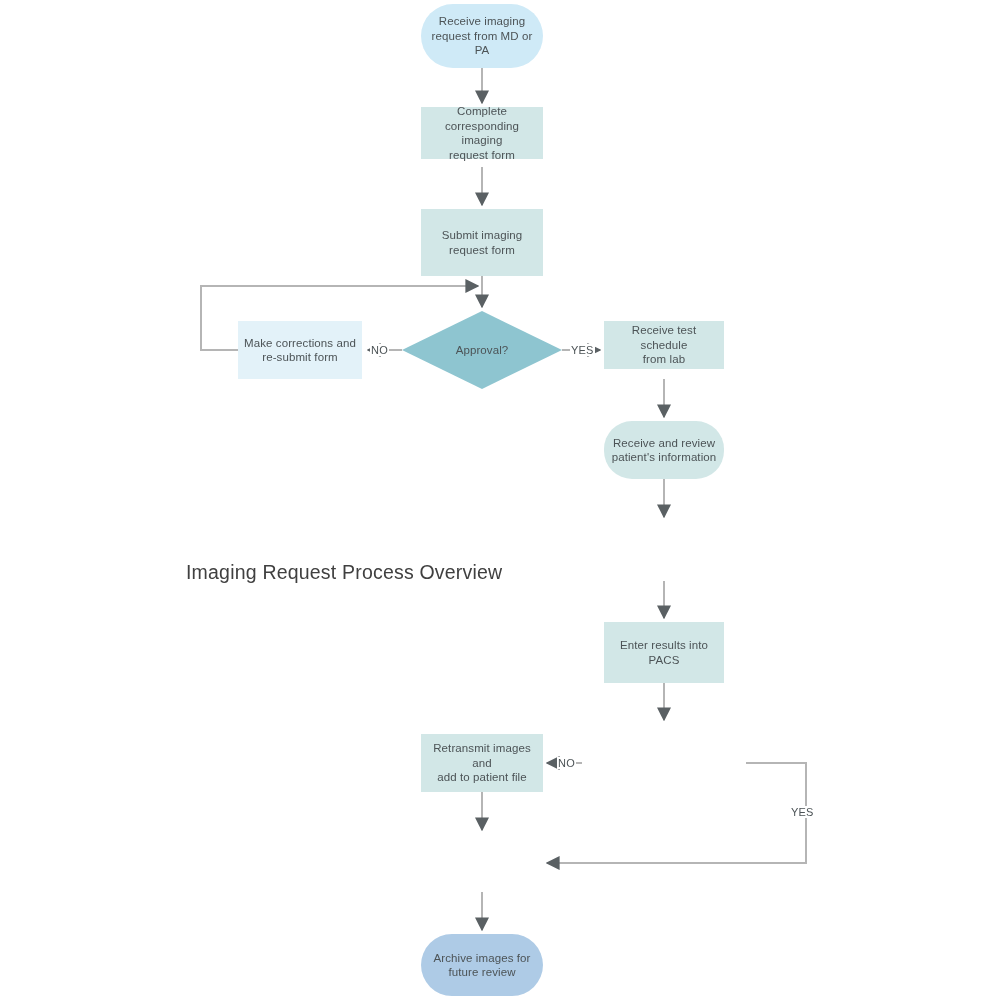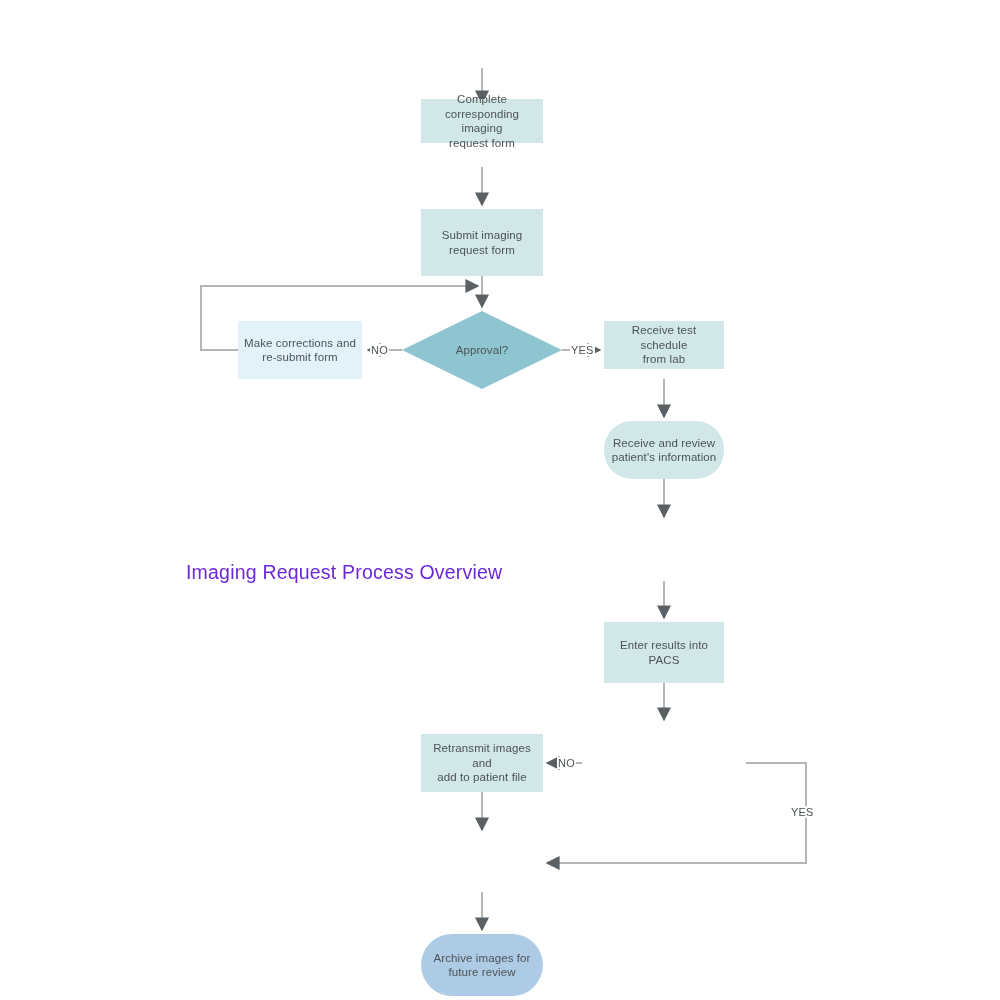--- a/index.html
+++ b/index.html
@@ -79,21 +79,21 @@
     color: #4c5356;
     font-size: 11px;
     line-height: 12px;
     letter-spacing: 0.2px;
     white-space: nowrap;
     background: #ffffff;
     padding: 0 1px;
   }
   #title {
     position: absolute;
-    color: #6d28d9;
+    color: #404040;
     font-size: 19.5px;
     line-height: 24px;
     letter-spacing: 0.2px;
     white-space: nowrap;
   }
 </style>
 </head>
 <body>
 
 <div id="canvas">
@@ -130,22 +130,27 @@
       <path d="M 582 763 L 547 763" marker-end="url(#arrow)"></path>
 
       <path d="M 746 763 L 806 763 L 806 863 L 547 863" marker-end="url(#arrow)"></path>
 
       <line x1="482" y1="792" x2="482" y2="830" marker-end="url(#arrow)"></line>
 
       <line x1="482" y1="892" x2="482" y2="930" marker-end="url(#arrow)"></line>
     </g>
   </svg>
 
-
-  <div class="node process" style="left:421px; top:99px; width:122px; height:44px;">
+  <div class="node terminal-start" style="left:421px; top:4px; width:122px; height:64px;">
+    <span class="label">Receive imaging
+request from MD or
+PA</span>
+  </div>
+
+  <div class="node process" style="left:421px; top:107px; width:122px; height:52px;">
     <span class="label">Complete
 corresponding imaging
 request form</span>
   </div>
 
   <div class="node process" style="left:421px; top:209px; width:122px; height:67px;">
     <span class="label">Submit imaging
 request form</span>
   </div>
 

